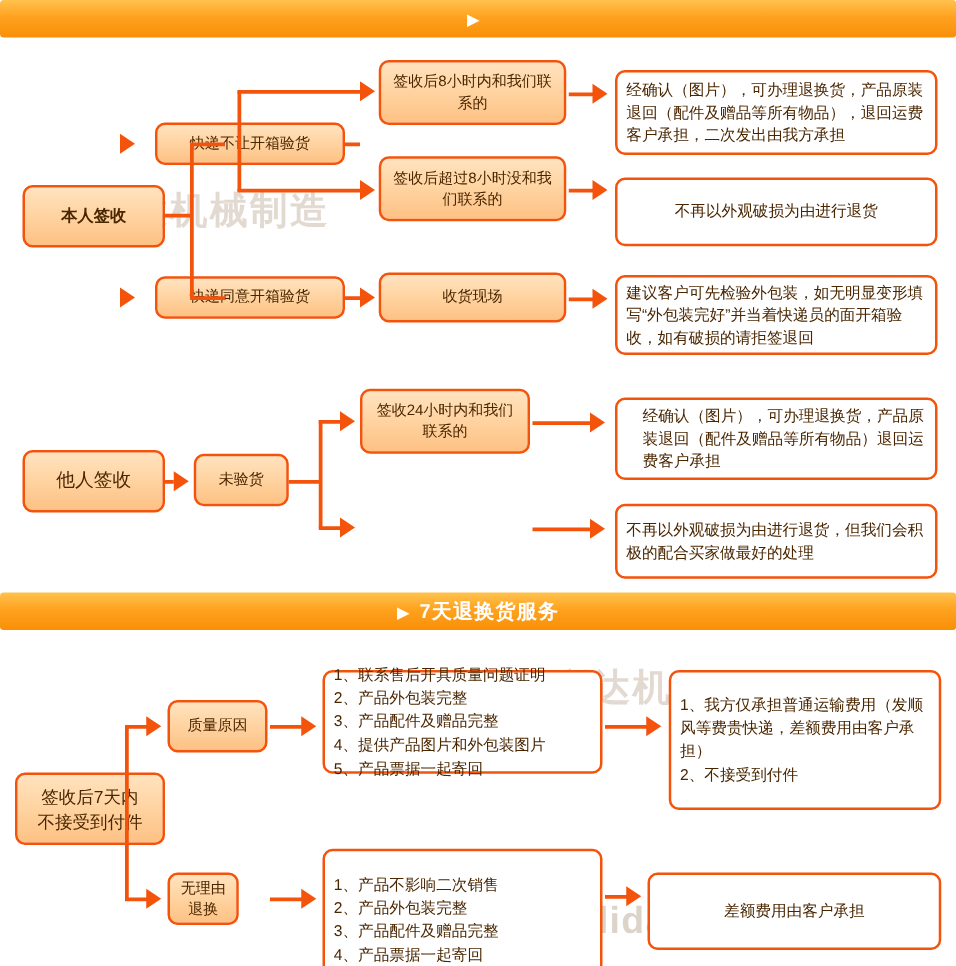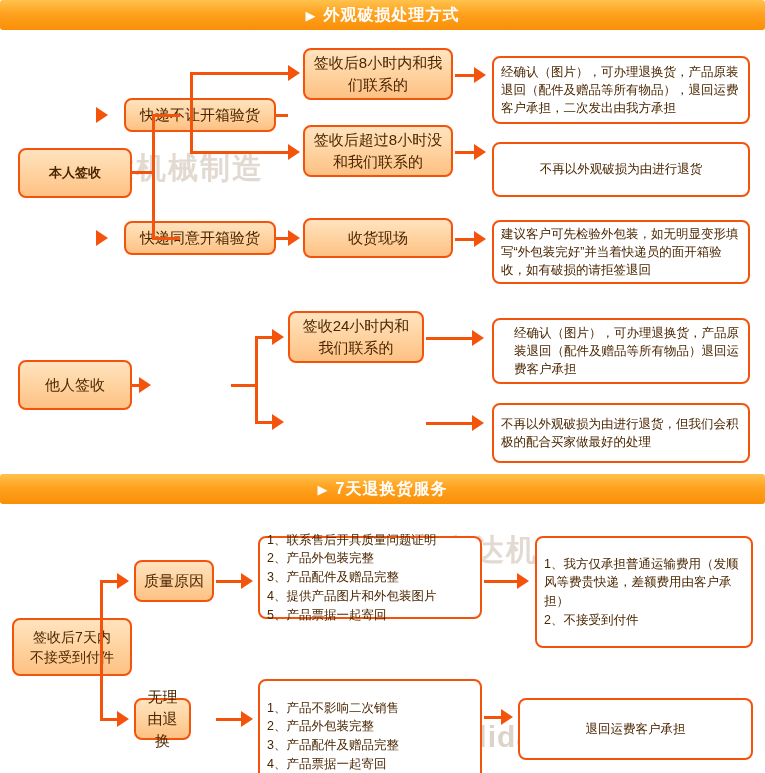--- a/index.html
+++ b/index.html
@@ -31,21 +31,21 @@
 
   
   .box {
     position: absolute;
     border: 2px solid #f4530c;
     border-radius: 8px;
     display: flex;
     align-items: center;
     justify-content: center;
     text-align: center;
-    font-size: 15px;
+    font-size: 12px;
     line-height: 1.45;
     padding: 4px 7px;
     color: #4a2600;
   }
   .box.fill-orange {
     background: linear-gradient(to bottom, #ffe3bf 0%, #ffd3a0 50%, #fdc184 100%);
   }
   .box.fill-white { background: #ffffff; }
   .box.left-align { text-align: left; justify-content: flex-start; }
   .box.small { font-size: 12.5px; margin-top: 14px; }
@@ -83,21 +83,20 @@
 
 <div class="canvas">
 
   <div class="wm wm1">鑫利达机械制造</div>
   <div class="wm wm2">鑫利达机</div>
   <div class="wm wm4">顺风等费贵快递</div>
   <div class="wm wm3">xinlidajixie.1688.com</div>
 
   <div class="section-bar" style="top:0;">
     <span class="tri">▶</span>
-    <span class="title">外观破损处理方式</span>
   </div>
 
   <div class="box fill-orange" style="left:18px; top:148px; width:114px; height:50px; font-size:13px; font-weight:bold;">本人签收</div>
 
   <div class="box fill-orange" style="left:124px; top:98px; width:152px; height:34px;">快递不让开箱验货</div>
 
   <div class="box fill-orange" style="left:124px; top:221px; width:152px; height:34px;">快递同意开箱验货</div>
 
   <div class="box fill-orange" style="left:303px; top:48px; width:150px; height:52px;">签收后8小时内和我们联系的</div>
 
@@ -130,20 +129,21 @@
 
   <div class="ln h" style="left:455px; top:74px; width:22px;"></div>
   <div class="arrowhead" style="left:474px; top:67px;"></div>
   <div class="ln h" style="left:455px; top:151px; width:22px;"></div>
   <div class="arrowhead" style="left:474px; top:144px;"></div>
   <div class="ln h" style="left:455px; top:238px; width:22px;"></div>
   <div class="arrowhead" style="left:474px; top:231px;"></div>
 
   <div class="box fill-orange" style="left:18px; top:360px; width:114px; height:50px; font-size:15px;">他人签收</div>
 
+  <div class="box fill-orange" style="left:155px; top:363px; width:76px; height:42px;">未验货</div>
 
   <div class="box fill-orange" style="left:288px; top:311px; width:136px; height:52px;">签收24小时内和我们联系的</div>
 
 
   <div class="box fill-white left-align small" style="left:492px; top:304px; width:258px; height:66px;padding-left:20px;">经确认（图片），可办理退换货，产品原装退回（配件及赠品等所有物品）退回运费客户承担</div>
 
   <div class="box fill-white left-align small" style="left:492px; top:389px; width:258px; height:60px;">不再以外观破损为由进行退货，但我们会积极的配合买家做最好的处理</div>
 
   <div class="ln h" style="left:132px; top:384px; width:7px;"></div>
   <div class="arrowhead" style="left:139px; top:377px;"></div>
@@ -179,21 +179,21 @@
 5、产品票据一起寄回</div>
 
   <div class="box fill-white left-align small" style="left:258px; top:665px; width:224px; height:114px; white-space:pre-line; line-height:1.5;">1、产品不影响二次销售
 2、产品外包装完整
 3、产品配件及赠品完整
 4、产品票据一起寄回</div>
 
   <div class="box fill-white left-align small" style="left:535px; top:522px; width:218px; height:112px; white-space:pre-line; line-height:1.5;">1、我方仅承担普通运输费用（发顺风等费贵快递，差额费用由客户承担）
 2、不接受到付件</div>
 
-  <div class="box fill-white small" style="left:518px; top:684px; width:235px; height:62px;">退回运费客户承担</div>
+  <div class="box fill-white small" style="left:518px; top:684px; width:235px; height:62px;">差额费用由客户承担</div>
 
   <div class="ln v" style="left:100px; top:581px; height:138px;"></div>
   <div class="ln h" style="left:100px; top:580px; width:18px;"></div>
   <div class="arrowhead" style="left:117px; top:573px;"></div>
   <div class="ln h" style="left:100px; top:718px; width:18px;"></div>
   <div class="arrowhead" style="left:117px; top:711px;"></div>
 
   <div class="ln h" style="left:216px; top:580px; width:26px;"></div>
   <div class="arrowhead" style="left:241px; top:573px;"></div>
   <div class="ln h" style="left:216px; top:718px; width:26px;"></div>

